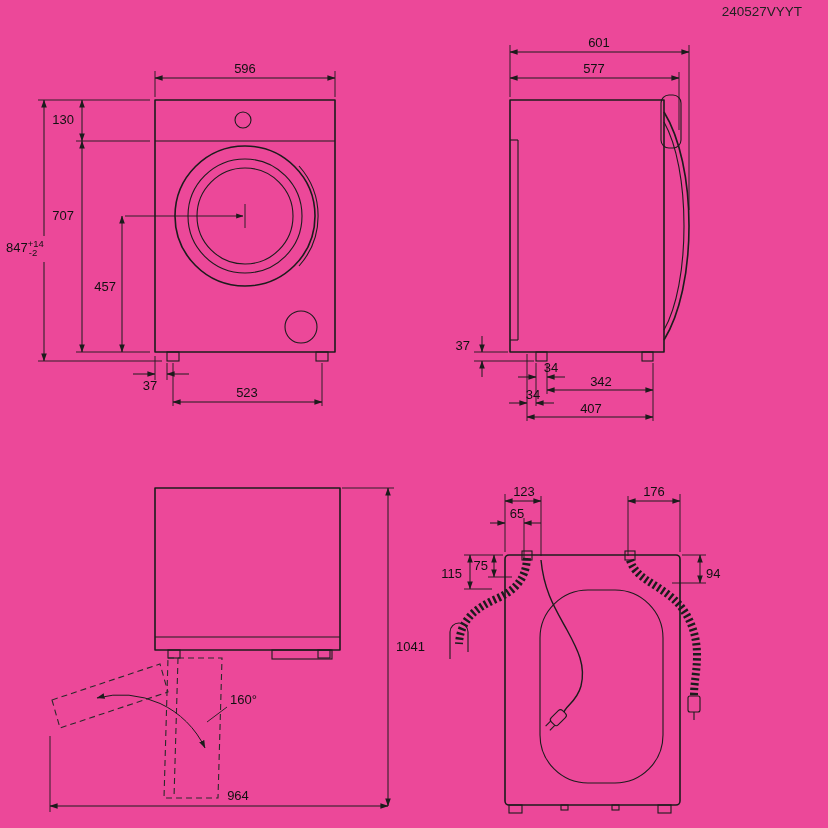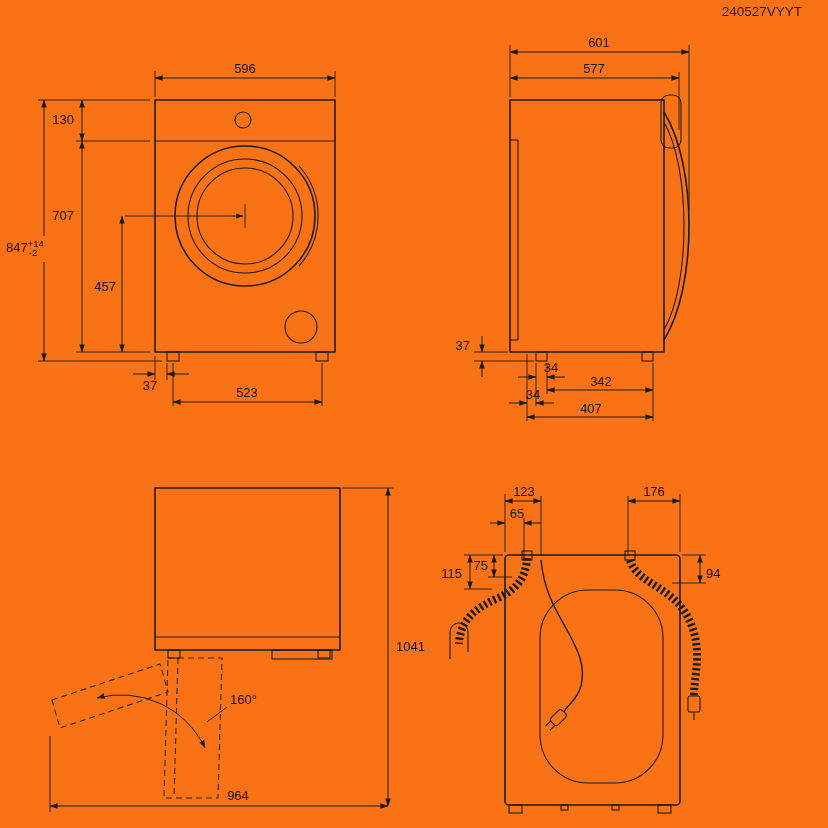--- a/index.html
+++ b/index.html
@@ -1,16 +1,16 @@
 <!DOCTYPE html>
 <html><head>
 <meta charset="utf-8">
 <style>
   html,body{margin:0;padding:0;background:#fff;}
-  .canvas{position:relative;width:828px;height:828px;background:#f97316;overflow:hidden;
+  .canvas{position:relative;width:828px;height:828px;background:#ec4899;overflow:hidden;
           font-family:"Liberation Sans","DejaVu Sans",sans-serif;}
   svg{position:absolute;left:0;top:0;}
   .ol{stroke:#1c1c1c;stroke-width:1.6;fill:none;stroke-linejoin:round;}
   .ol2{stroke:#1c1c1c;stroke-width:1.1;fill:none;}
   .dim{stroke:#1c1c1c;stroke-width:1;fill:none;}
   .ext{stroke:#1c1c1c;stroke-width:0.9;fill:none;}
   .dash{stroke:#2a2a2a;stroke-width:1.1;fill:none;stroke-dasharray:6 4;}
   .hose{stroke:#1c1c1c;stroke-width:8;fill:none;stroke-dasharray:2.4 2.6;stroke-linecap:butt;}
   .cord{stroke:#1c1c1c;stroke-width:1.4;fill:none;}
   text.lbl{fill:#111;font-size:13px;}

